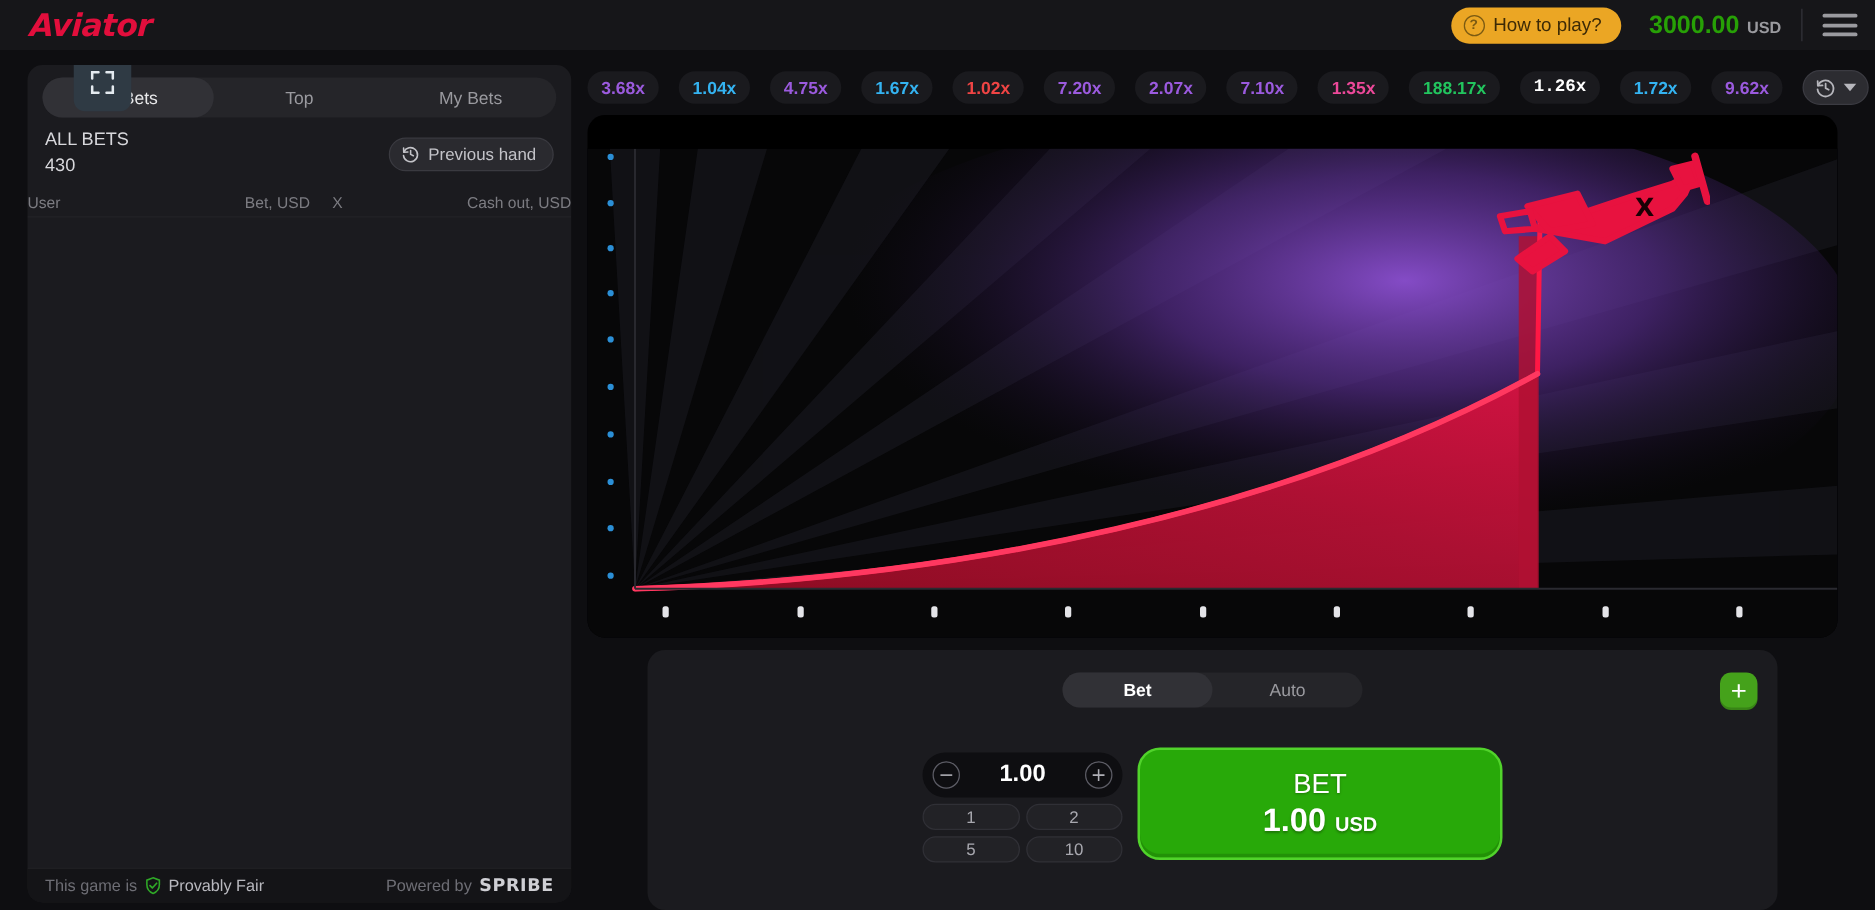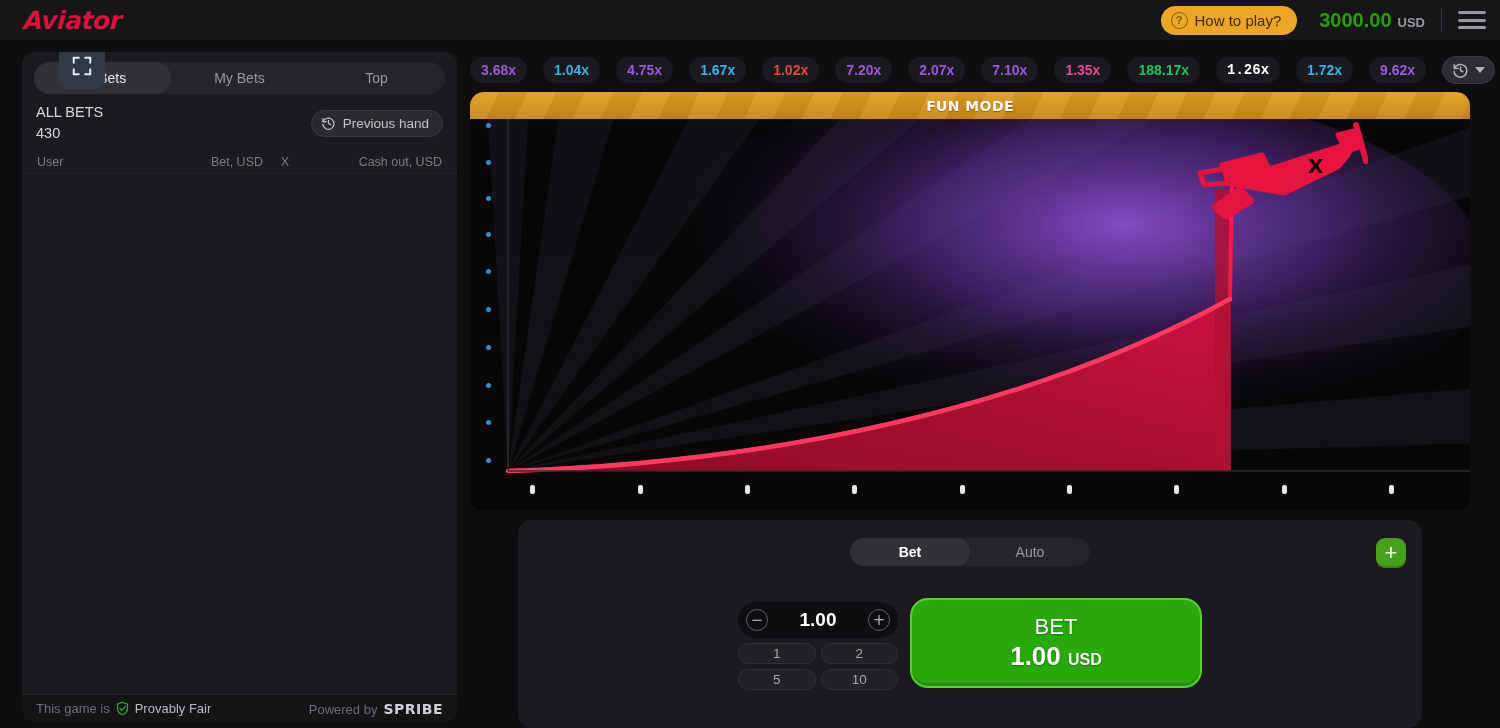--- a/index.html
+++ b/index.html
@@ -74,21 +74,21 @@
   .allbets-title .count { display: block; }
   .prev-hand {
     display: flex; align-items: center; gap: 7px;
     background: #2a2a2f; border: 1px solid #3a3a40; border-radius: 16px;
     height: 27px; padding: 0 13px 0 9px;
     color: #c3c3c8; font-size: 13.5px; cursor: pointer;
   }
   .ic-history { width: 15px; height: 15px; flex: 0 0 15px; }
   .table-head {
     display: flex; align-items: center; height: 24px;
-    padding: 0 15px; font-size: 12.5px; color: #7c7c82;
+    padding: 0 0; font-size: 12.5px; color: #7c7c82;
     border-bottom: 1px solid #232327;
   }
   .th-user { width: 160px; }
   .th-bet  { width: 66px; text-align: right; }
   .th-x    { width: 44px; text-align: center; }
   .th-cash { flex: 1; text-align: right; }
   .table-body { height: 480px; }
   .sidebar-footer {
     position: absolute; bottom: 0; left: 0; width: 435px; height: 28px;
     background: #141417; border-top: 1px solid #232327;
@@ -239,22 +239,22 @@
           <span></span>
           <span></span>
       </div>
     </div>
   </div>
 
   <div class="sidebar">
     <div class="tabs-wrap">
       <div class="tabs">
         <div class="tab active">All Bets</div>
+        <div class="tab">Top</div>
         <div class="tab">My Bets</div>
-        <div class="tab">Top</div>
       </div>
     </div>
 
     <div class="allbets-head">
       <div class="allbets-title">
         <span>ALL BETS</span>
         <span class="count">430</span>
       </div>
       <div class="prev-hand">
         <svg class="ic-history" viewBox="0 0 24 24" fill="none" stroke="#c3c3c8" stroke-width="2">
@@ -318,23 +318,20 @@
       <svg width="17" height="17" viewBox="0 0 24 24" fill="none" stroke="#b6b6bc" stroke-width="2">
         <path d="M3.5 9a9 9 0 1 1-.6 4.5" stroke-linecap="round"></path>
         <polyline points="3,4 3.2,9.3 8.5,9" stroke-linecap="round" stroke-linejoin="round"></polyline>
         <polyline points="12,7 12,12 15.5,13.8" stroke-linecap="round" stroke-linejoin="round"></polyline>
       </svg>
       <span class="chev-d"></span>
     </div>
   </div>
 
   <div class="game">
-    <div class="funmode">
-      <span>FUN MODE</span>
-    </div>
 
     <div class="canvas">
       <svg width="1000" height="391" viewBox="0 0 1000 391">
         <defs>
           <radialGradient id="sunburstGlow" cx="58%" cy="38%" r="52%">
             <stop offset="0%" stop-color="#8b4fd0" stop-opacity="0.95"></stop>
             <stop offset="45%" stop-color="#5b2f93" stop-opacity="0.65"></stop>
             <stop offset="100%" stop-color="#1b0f2c" stop-opacity="0"></stop>
           </radialGradient>
           <linearGradient id="areaFill" x1="0" y1="1" x2="1" y2="0">

